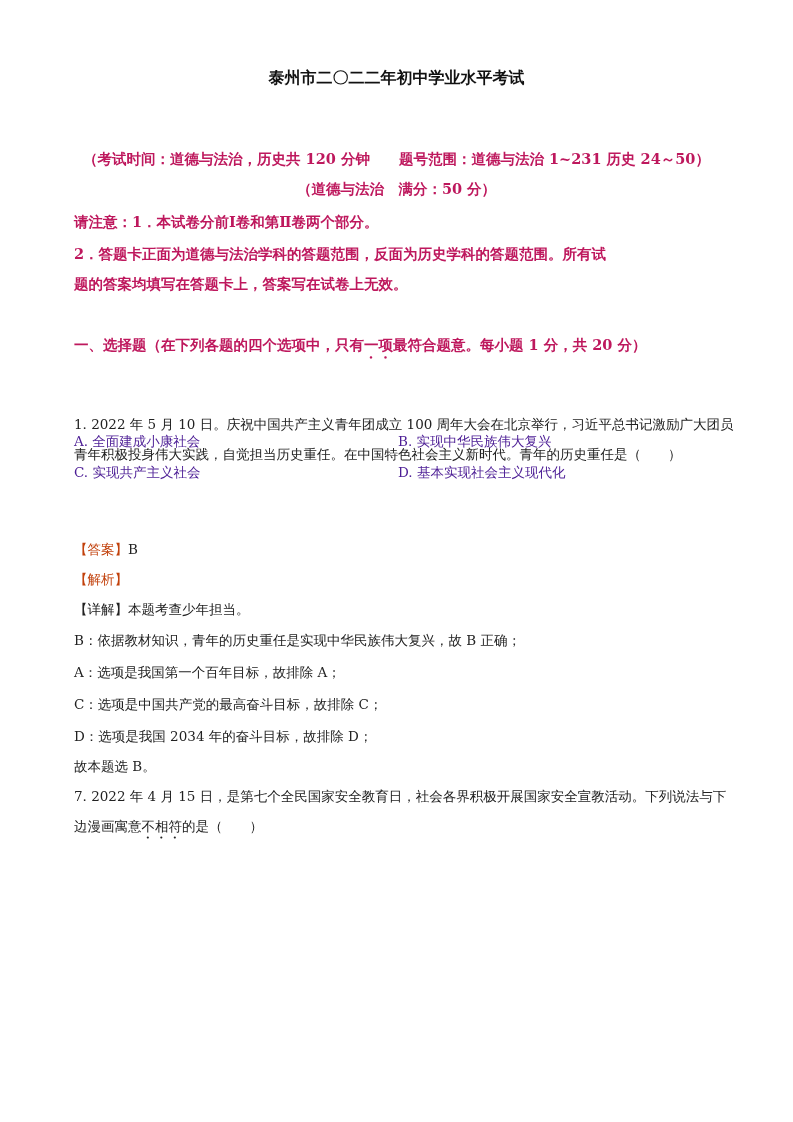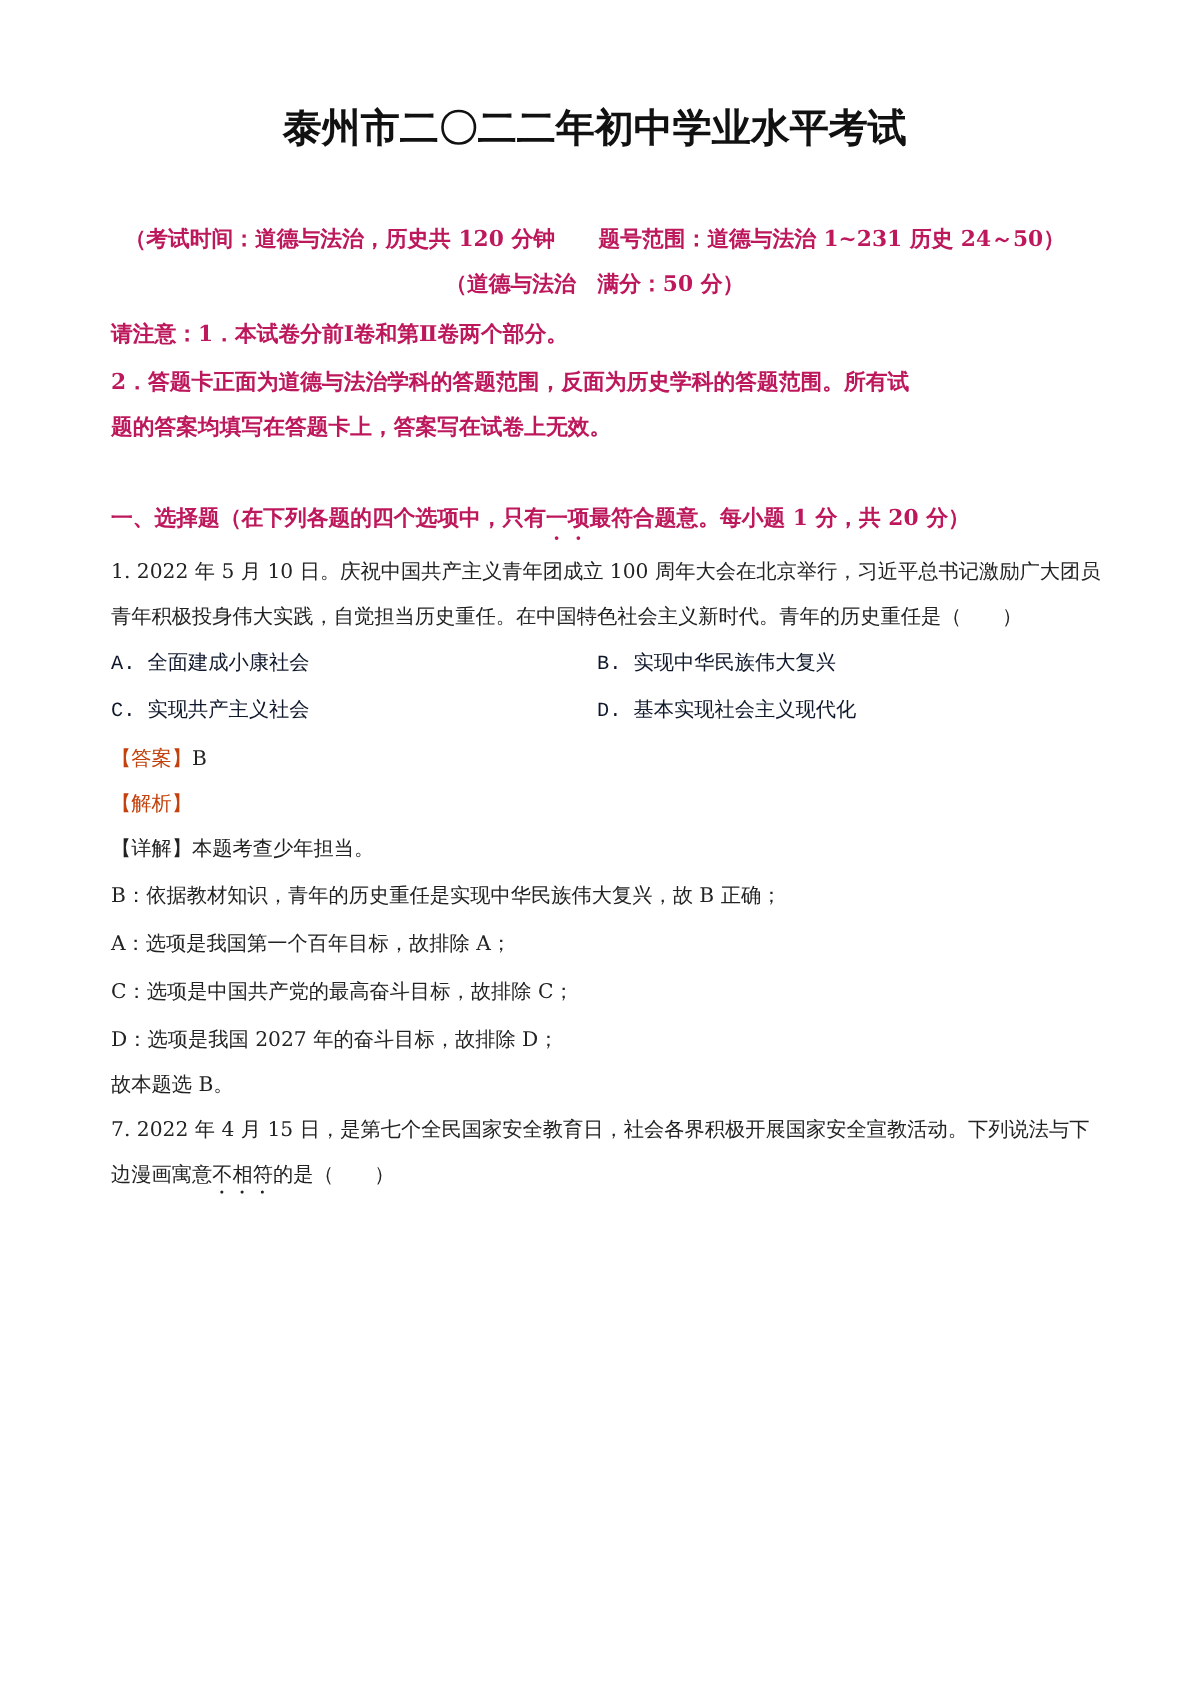--- a/index.html
+++ b/index.html
@@ -1,27 +1,27 @@
 <!DOCTYPE html>
 <html><head>
 <meta charset="utf-8">
 <style>
   html, body { margin: 0; padding: 0; background: #ffffff; }
   body { width: 793px; height: 1122px; position: relative; overflow: hidden;
          font-family: "DejaVu Serif", "Liberation Serif", serif; color: #1a1a1a; }
   .page { position: absolute; left: 0; top: 0; width: 793px; height: 1122px; }
   .line { position: absolute; white-space: nowrap; }
   .center { left: 0; width: 793px; text-align: center; }
-  .title { font-family: "DejaVu Sans", "Liberation Sans", sans-serif; font-weight: bold; font-size: 26px; color: #111; }
+  .title { font-family: "DejaVu Sans", "Liberation Sans", sans-serif; font-weight: bold; font-size: 16px; color: #111; }
   .bold { font-weight: bold; font-size: 14.5px; color: #be185d; }
-  .normal { font-size: 13.5px; color: #222; }
+  .normal { font-size: 13.5px; color: #222; margin-top: 44px; }
   .blue { color: #c2410c; }
   .em { text-emphasis: dot; -webkit-text-emphasis: dot; text-emphasis-position: under; -webkit-text-emphasis-position: under; }
   .footer { font-family: "DejaVu Sans", "Liberation Sans", sans-serif; font-size: 15px; color: #555; }
-  .opt { position: absolute; white-space: nowrap; font-size: 13.5px; color: #0f172a; font-family: Liberation Mono, monospace; }
+  .opt { position: absolute; white-space: nowrap; font-size: 13.5px; color: #4c1d95; }
 </style>
 </head>
 <body>
 
 <div class="page">
 
   <div class="line center title" style="top:68px;">泰州市二〇二二年初中学业水平考试</div>
 
   <div class="line center bold" style="top:150px;">（考试时间：道德与法治，历史共 120 分钟　　题号范围：道德与法治 1~231 历史 24～50）</div>
   <div class="line center bold" style="top:180px;">（道德与法治　满分：50 分）</div>
@@ -48,21 +48,21 @@
   </div>
   <div class="line normal blue" style="left:74px; top:527px;">【解析】</div>
 
   <div class="line normal" style="left:74px; top:557px;">
     <span>【详解】</span><span>本题考查少年担当。</span>
   </div>
 
   <div class="line normal" style="left:74px; top:620px;">A：选项是我国第一个百年目标，故排除 A；</div>
   <div class="line normal" style="left:74px; top:588px;">B：依据教材知识，青年的历史重任是实现中华民族伟大复兴，故 B 正确；</div>
   <div class="line normal" style="left:74px; top:652px;">C：选项是中国共产党的最高奋斗目标，故排除 C；</div>
-  <div class="line normal" style="left:74px; top:684px;">D：选项是我国 2027 年的奋斗目标，故排除 D；</div>
+  <div class="line normal" style="left:74px; top:684px;">D：选项是我国 2034 年的奋斗目标，故排除 D；</div>
   <div class="line normal" style="left:74px; top:714px;">故本题选 B。</div>
 
   <div class="line normal" style="left:74px; top:744px;">7. 2022 年 4 月 15 日，是第七个全民国家安全教育日，社会各界积极开展国家安全宣教活动。下列说法与下</div>
   <div class="line normal" style="left:74px; top:774px;">
     <span>边漫画寓意</span><span class="em">不相符</span><span>的是（　　）</span>
   </div>
 
 </div>
 
 </body></html>

